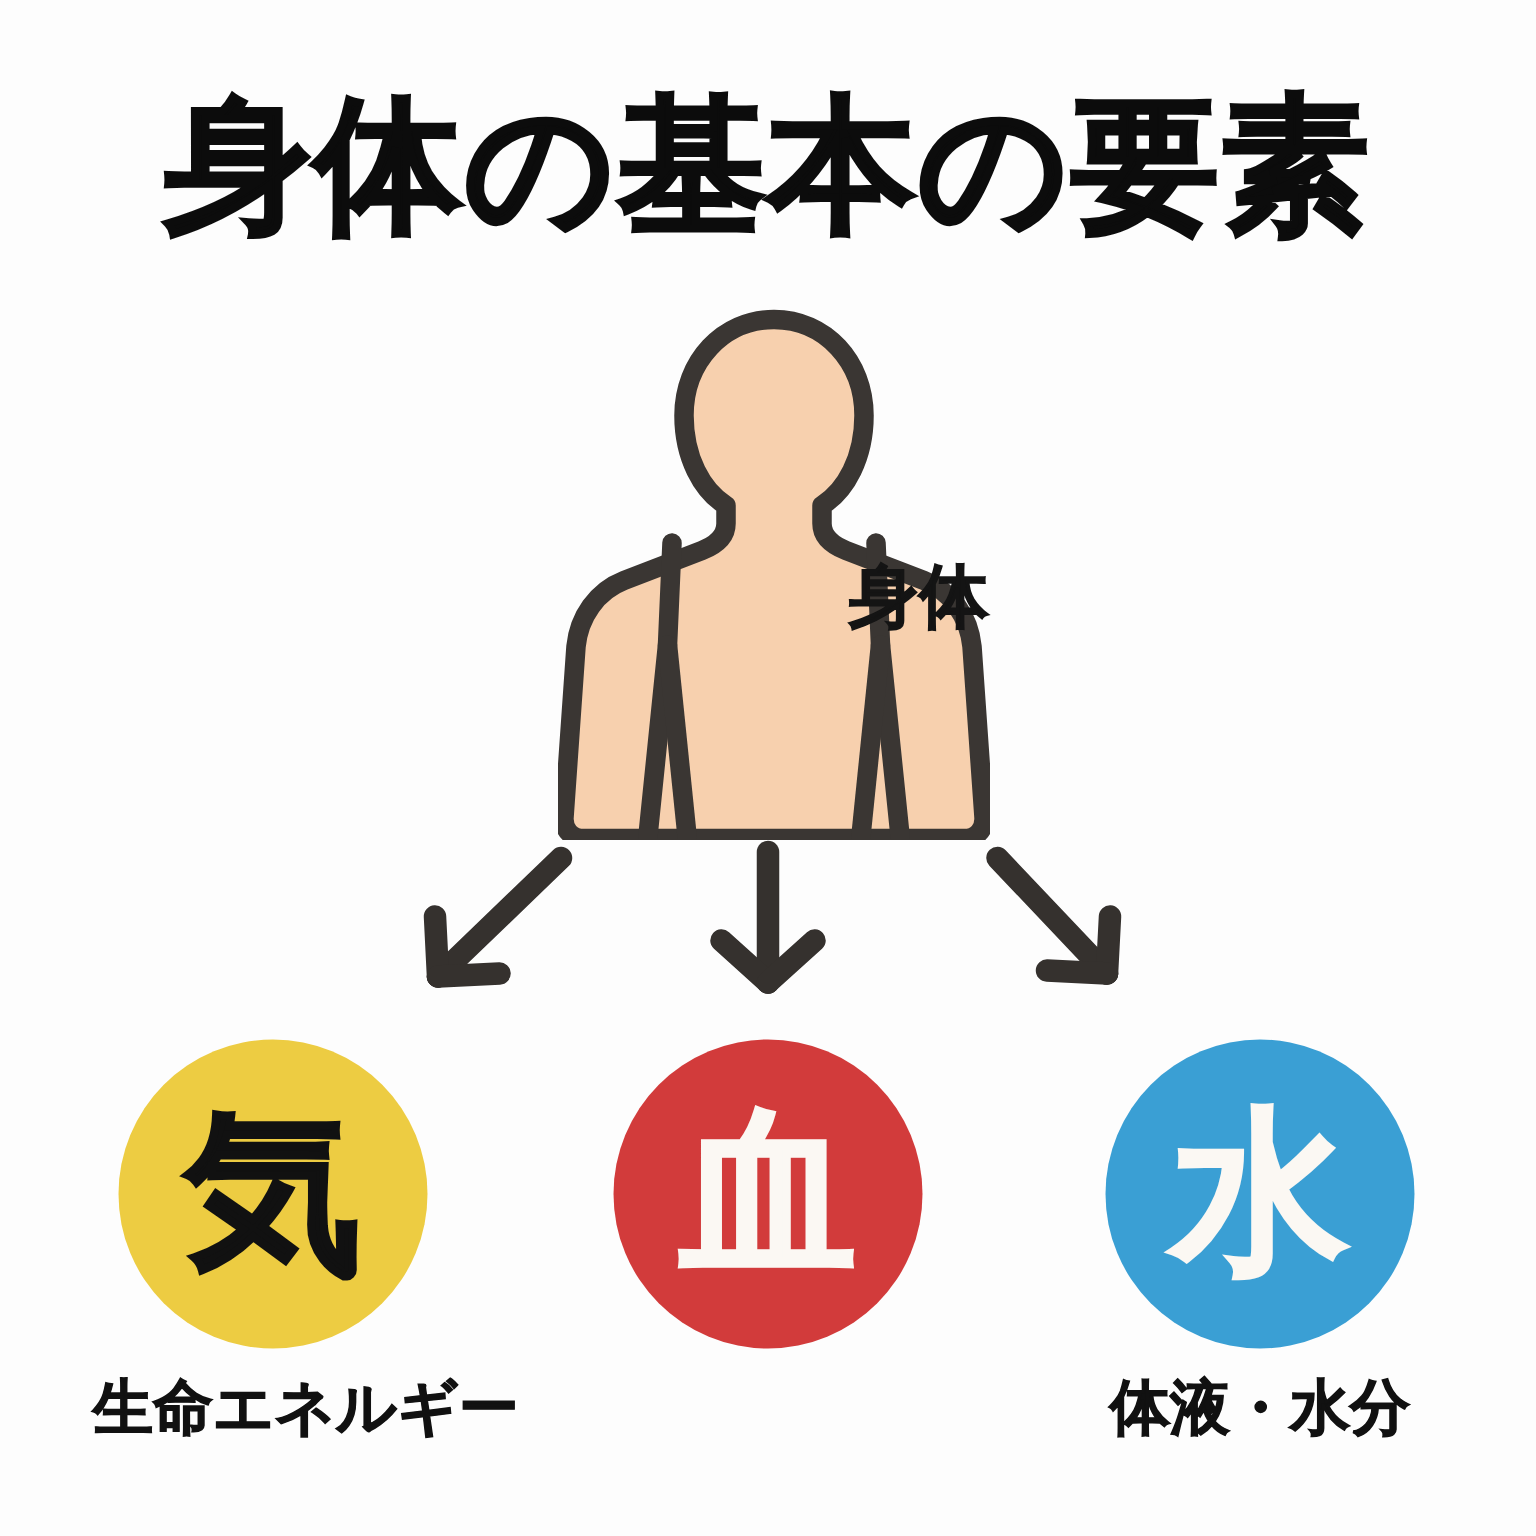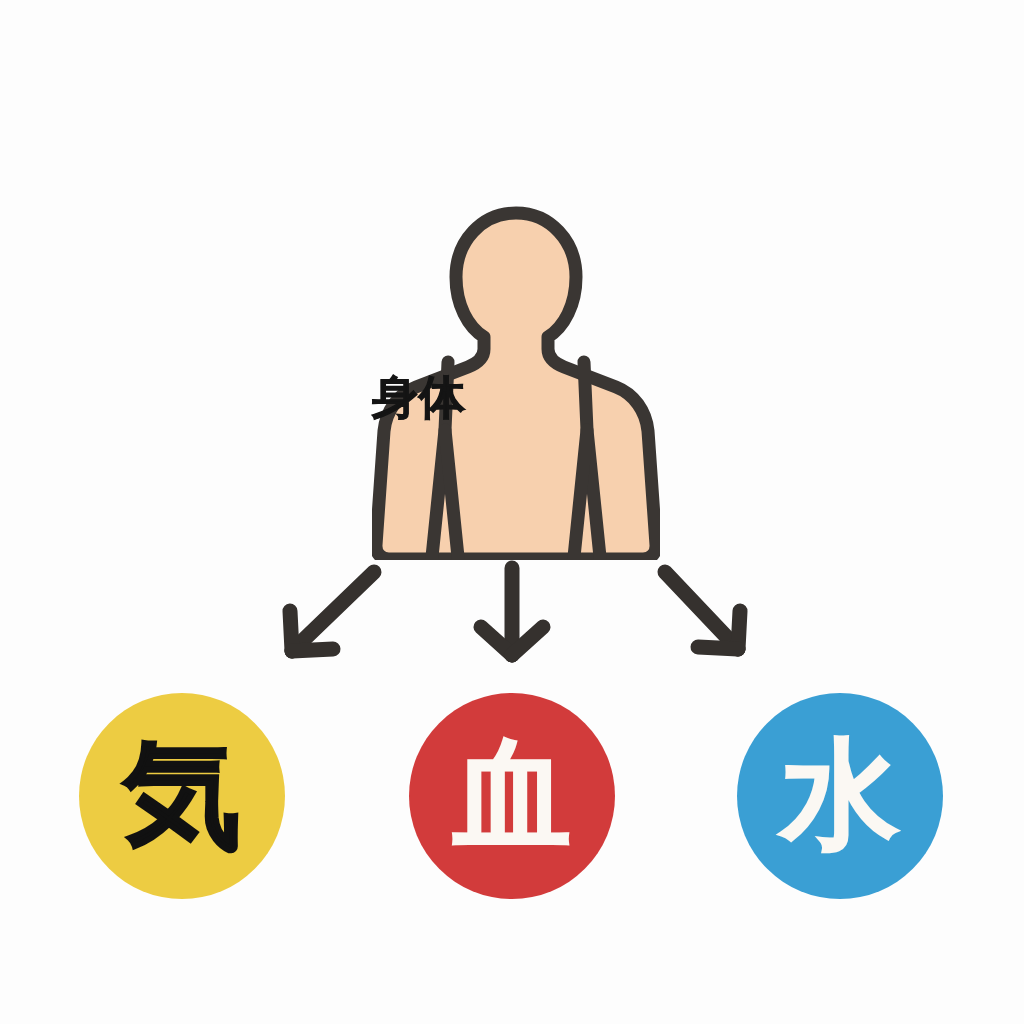--- a/index.html
+++ b/index.html
@@ -43,21 +43,21 @@
     width: 288px;
     height: 355px;
   }
   #figure-svg { display: block; width: 288px; height: 355px; }
 
   #body-label {
     position: absolute;
     left: 372px;
     top: 374px;
     width: 288px;
-    text-align: left;
+    text-align: right;
     font-size: 46px;
     line-height: 1;
     font-weight: 900;
     color: #141414;
     letter-spacing: 1px;
     -webkit-text-stroke: 1px #141414;
   }
 
   
   #arrows {
@@ -105,20 +105,21 @@
     color: #111111;
     white-space: nowrap;
     -webkit-text-stroke: 0.8px #111111;
   }
 </style>
 </head>
 <body>
 
 <div id="canvas">
 
+  <div id="title">身体の基本の要素</div>
 
   <div id="figure-wrap">
     <svg id="figure-svg" viewBox="0 0 288 355" xmlns="http://www.w3.org/2000/svg">
 
       <path d="M144 8
                C 110 8, 84 36, 84 72
                C 84 100, 96 122, 112 132
                L 112 144
                C 112 152, 106 158, 96 162
                L 44 182
@@ -167,27 +168,29 @@
           <line x1="738" y1="94" x2="698" y2="92"></line>
         </g>
       </g>
     </svg>
   </div>
 
   <div class="element" id="el-0">
     <div class="circle" style="background:#edcc42">
       <span class="circle-char" style="color:#111111">気</span>
     </div>
+    <div class="element-label">生命エネルギー</div>
   </div>
 
   <div class="element" id="el-1">
     <div class="circle" style="background:#d23b3b">
       <span class="circle-char" style="color:#fbf8f3">血</span>
     </div>
   </div>
 
   <div class="element" id="el-2">
     <div class="circle" style="background:#3a9fd4">
       <span class="circle-char" style="color:#fbf8f3">水</span>
     </div>
+    <div class="element-label">体液・水分</div>
   </div>
 
 </div>
 
 </body></html>

